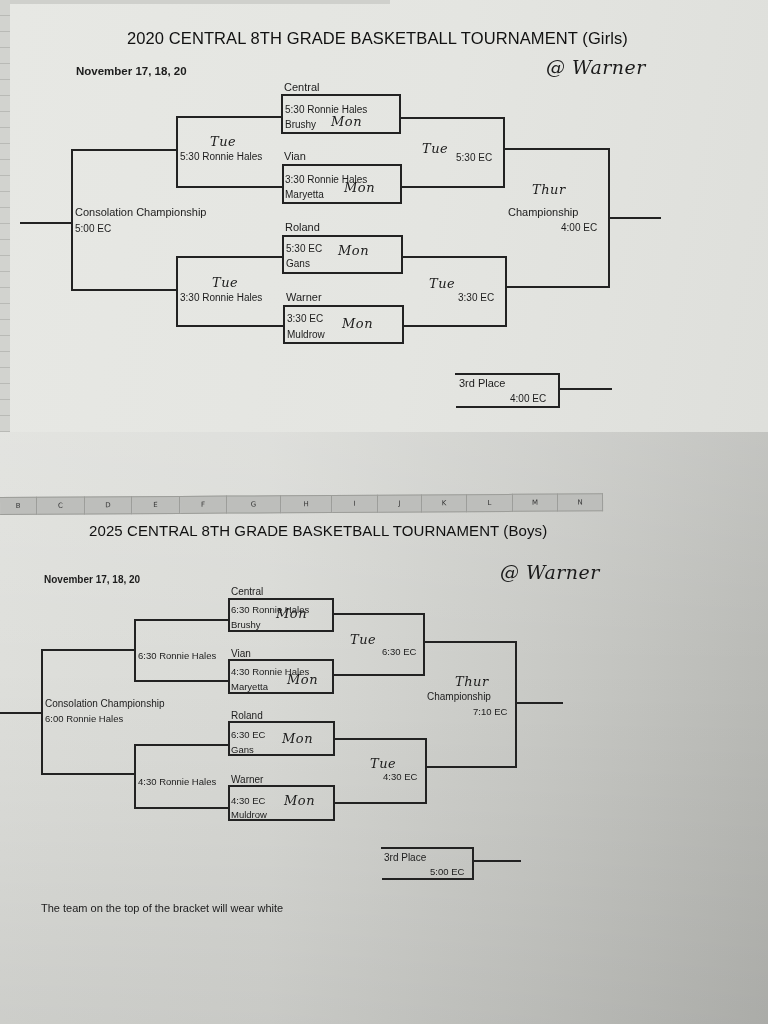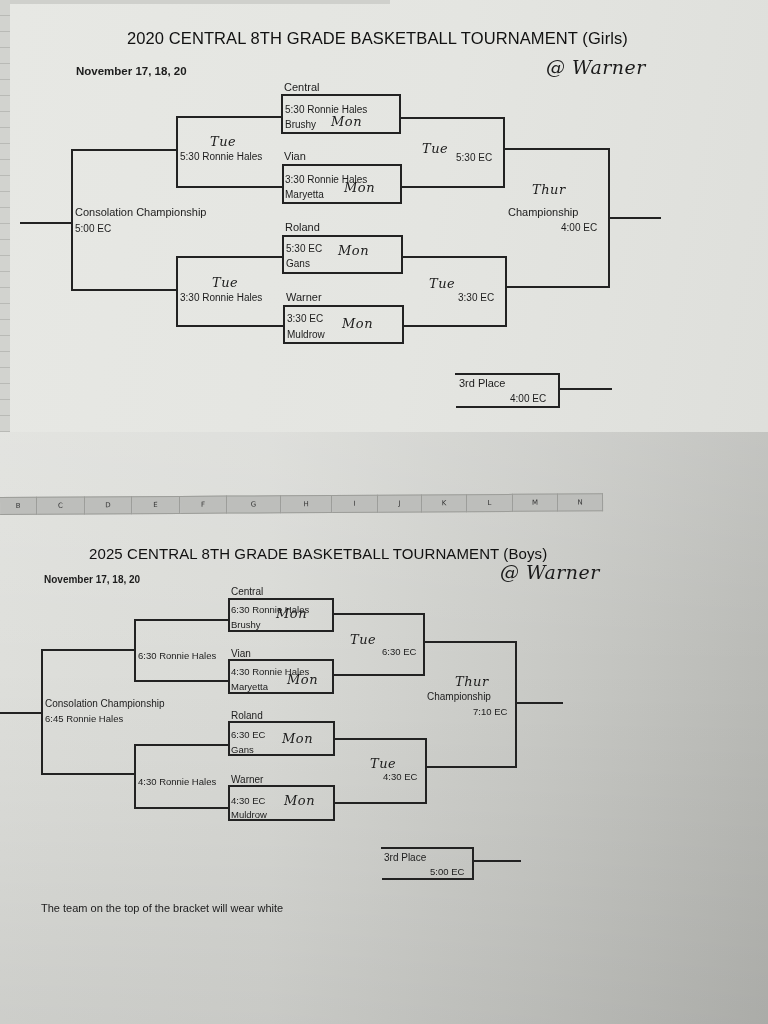--- a/index.html
+++ b/index.html
@@ -155,21 +155,21 @@
   <div class="col" style="width:51px;">H</div>
   <div class="col" style="width:46px;">I</div>
   <div class="col" style="width:44px;">J</div>
   <div class="col" style="width:45px;">K</div>
   <div class="col" style="width:46px;">L</div>
   <div class="col" style="width:45px;">M</div>
   <div class="col" style="width:45px;">N</div>
 </div>
 
 <section>
-  <div class="t title" style="left:89px; top:545px; font-size:15px;">2025 CENTRAL 8TH GRADE BASKETBALL TOURNAMENT (Boys)</div>
+  <div class="t title" style="left:89px; top:522px; font-size:15px;">2025 CENTRAL 8TH GRADE BASKETBALL TOURNAMENT (Boys)</div>
   <div class="t tiny" style="left:44px; top:574px; font-weight:bold;">November 17, 18, 20</div>
   <div class="t hand hand-lg" style="left:500px; top:561px;">@ Warner</div>
 
   <div class="t tiny" style="left:231px; top:586px;">Central</div>
   <div class="box" style="left:228px; top:598px; width:106px; height:34px;"></div>
   <div class="t tiny" style="left:231px; top:604px; font-size:9.5px;">6:30 Ronnie Hales</div>
   <div class="t tiny" style="left:231px; top:619px; font-size:9.5px;">Brushy</div>
   <div class="t hand hand-md" style="left:276px; top:606px;">Mon</div>
 
   <div class="t tiny" style="left:231px; top:648px;">Vian</div>
@@ -198,21 +198,21 @@
   <div class="ln h" style="left:134px; top:744px; width:95px;"></div>
   <div class="ln v" style="left:134px; top:744px; height:65px;"></div>
   <div class="ln h" style="left:134px; top:807px; width:95px;"></div>
   <div class="t tiny" style="left:138px; top:776px; font-size:9.5px;">4:30 Ronnie Hales</div>
 
   <div class="ln h" style="left:41px; top:649px; width:94px;"></div>
   <div class="ln v" style="left:41px; top:649px; height:126px;"></div>
   <div class="ln h" style="left:41px; top:773px; width:94px;"></div>
   <div class="ln h" style="left:0px; top:712px; width:42px;"></div>
   <div class="t tiny" style="left:45px; top:698px;">Consolation Championship</div>
-  <div class="t tiny" style="left:45px; top:713px; font-size:9.5px;">6:45 Ronnie Hales</div>
+  <div class="t tiny" style="left:45px; top:713px; font-size:9.5px;">6:00 Ronnie Hales</div>
 
   <div class="ln h" style="left:333px; top:613px; width:92px;"></div>
   <div class="ln v" style="left:423px; top:613px; height:63px;"></div>
   <div class="ln h" style="left:334px; top:674px; width:91px;"></div>
   <div class="t hand hand-md" style="left:350px; top:632px;">Tue</div>
   <div class="t tiny" style="left:382px; top:646px; font-size:9.5px;">6:30 EC</div>
 
   <div class="ln h" style="left:334px; top:738px; width:93px;"></div>
   <div class="ln v" style="left:425px; top:738px; height:66px;"></div>
   <div class="ln h" style="left:335px; top:802px; width:92px;"></div>

